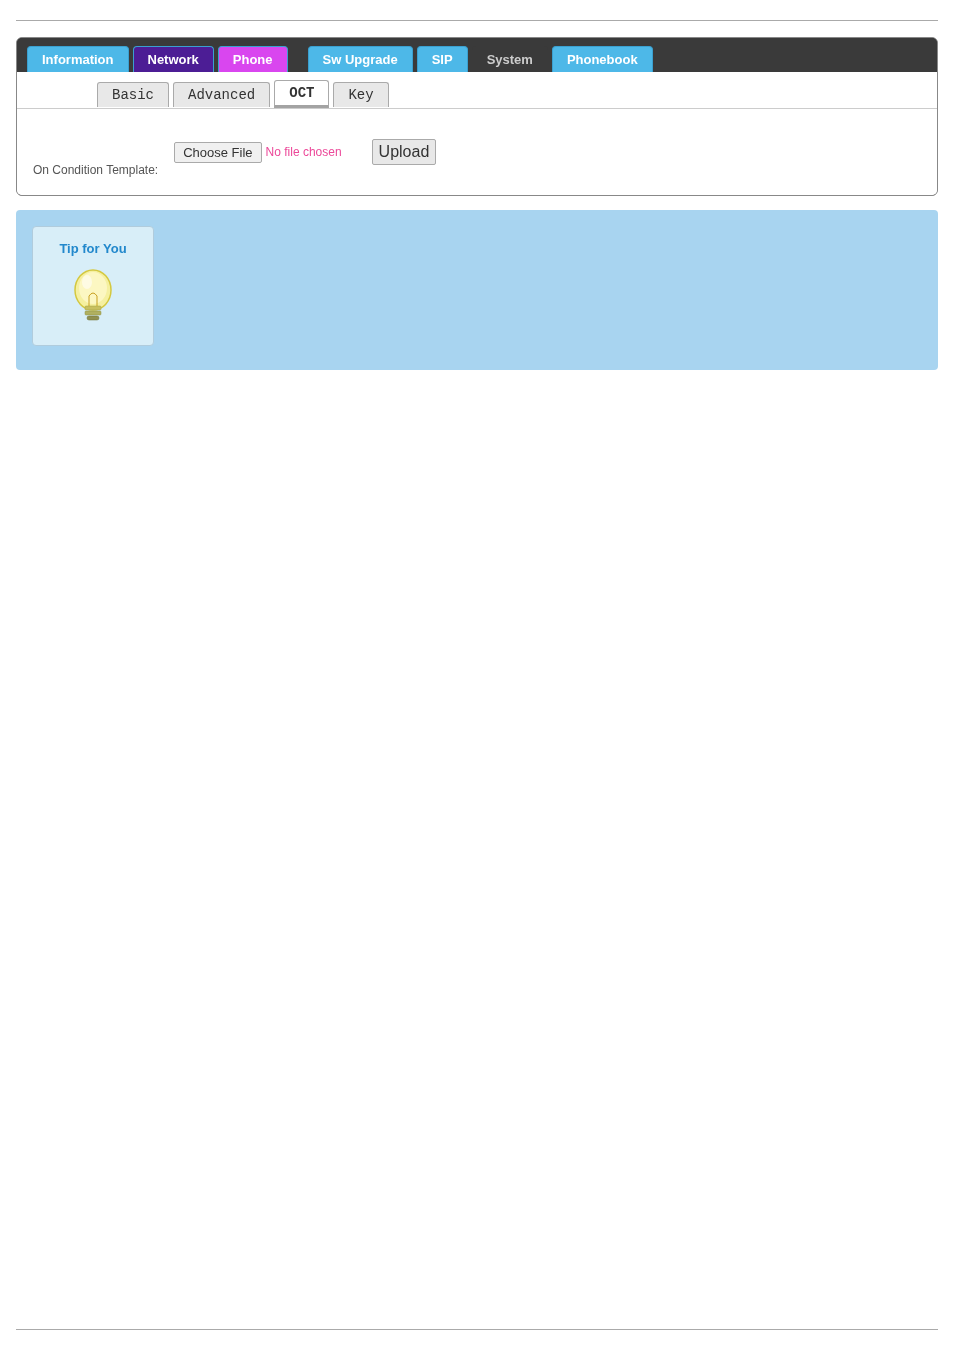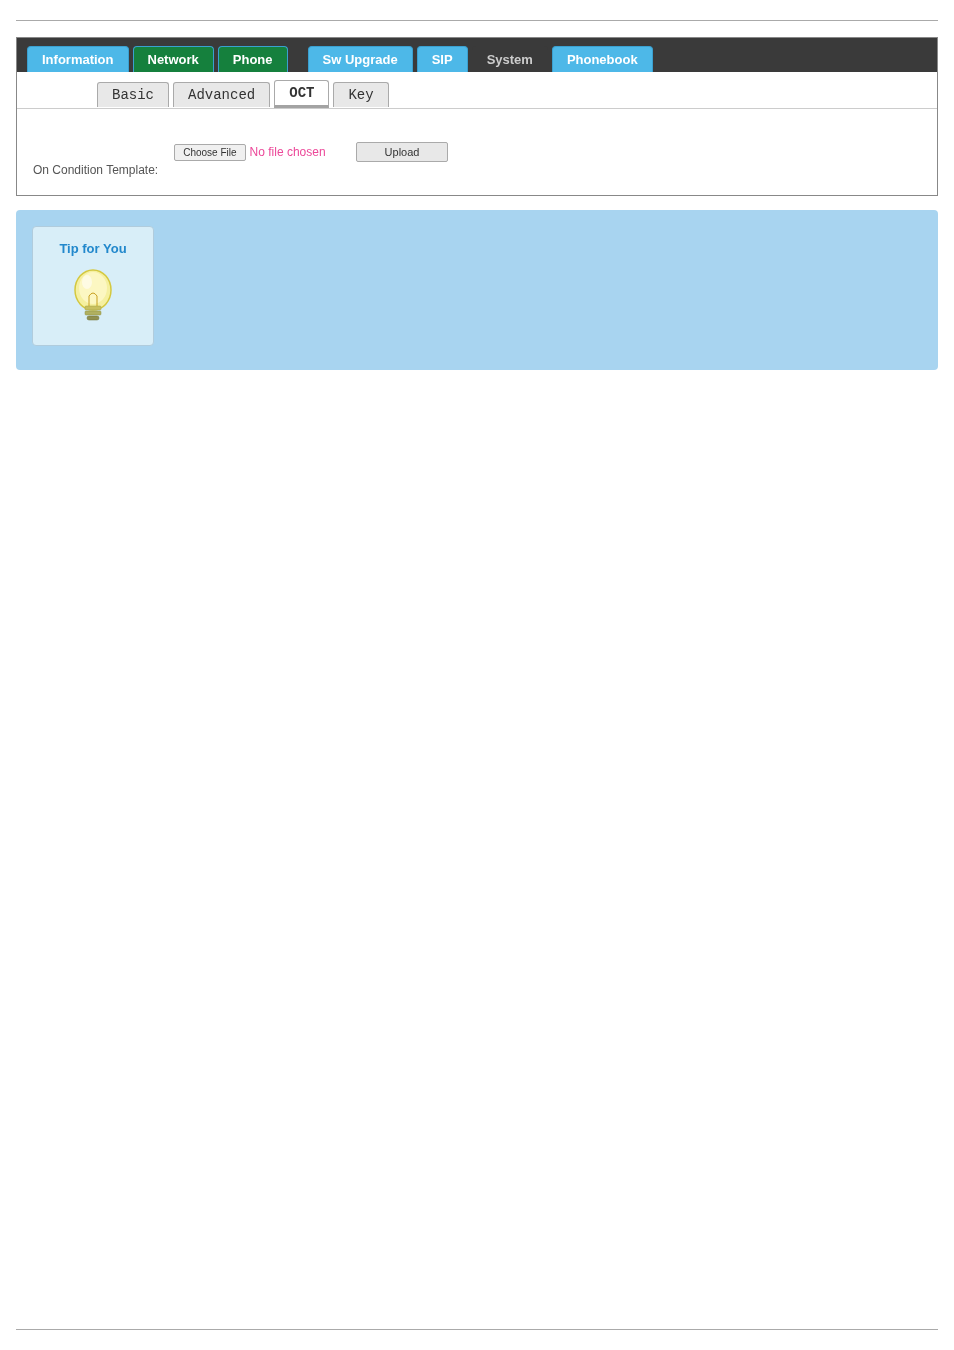--- a/index.html
+++ b/index.html
@@ -27,21 +27,21 @@
 
     .bottom-rule {
       border: none;
       border-top: 1px solid #aaa;
       margin-top: auto;
     }
 
     
     .main-panel {
       border: 1px solid #888;
-      border-radius: 0;
+      border-radius: 6px;
       background: #3a3a3a;
       overflow: hidden;
       margin-bottom: 14px;
     }
 
     .nav-tabs {
       display: flex;
       align-items: center;
       background: #3a3a3a;
       padding: 8px 10px 0 10px;
@@ -59,27 +59,27 @@
       border-bottom: none;
     }
 
     .nav-tab.active-info {
       background: #4db8e8;
       color: #fff;
       border-color: #3aa0d0;
     }
 
     .nav-tab.active-network {
-      background: #15803d;
+      background: #4c1d95;
       color: #fff;
       border-color: #3aa0d0;
     }
 
     .nav-tab.active-phone {
-      background: #15803d;
+      background: #d946ef;
       color: #fff;
       border-color: #3aa0d0;
     }
 
     .nav-tab.active-swupgrade {
       background: #4db8e8;
       color: #fff;
       border-color: #3aa0d0;
       margin-left: 16px;
     }
@@ -169,36 +169,36 @@
     }
 
     .file-input-wrapper {
       display: flex;
       align-items: center;
       gap: 4px;
     }
 
     .choose-file-btn {
       padding: 2px 8px;
-      font-size: 10px;
+      font-size: 13px;
       border: 1px solid #aaa;
       background: #f0f0f0;
       cursor: pointer;
       border-radius: 2px;
       color: #333;
     }
 
     .no-file-text {
       font-size: 12px;
       color: #ec4899;
     }
 
     .upload-btn {
-      padding: 3px 28px;
-      font-size: 11px;
+      padding: 3px 6px;
+      font-size: 16px;
       border: 1px solid #aaa;
       background: #e8e8e8;
       cursor: pointer;
       border-radius: 2px;
       color: #333;
       margin-left: 20px;
     }
 
     
     .tip-panel {

